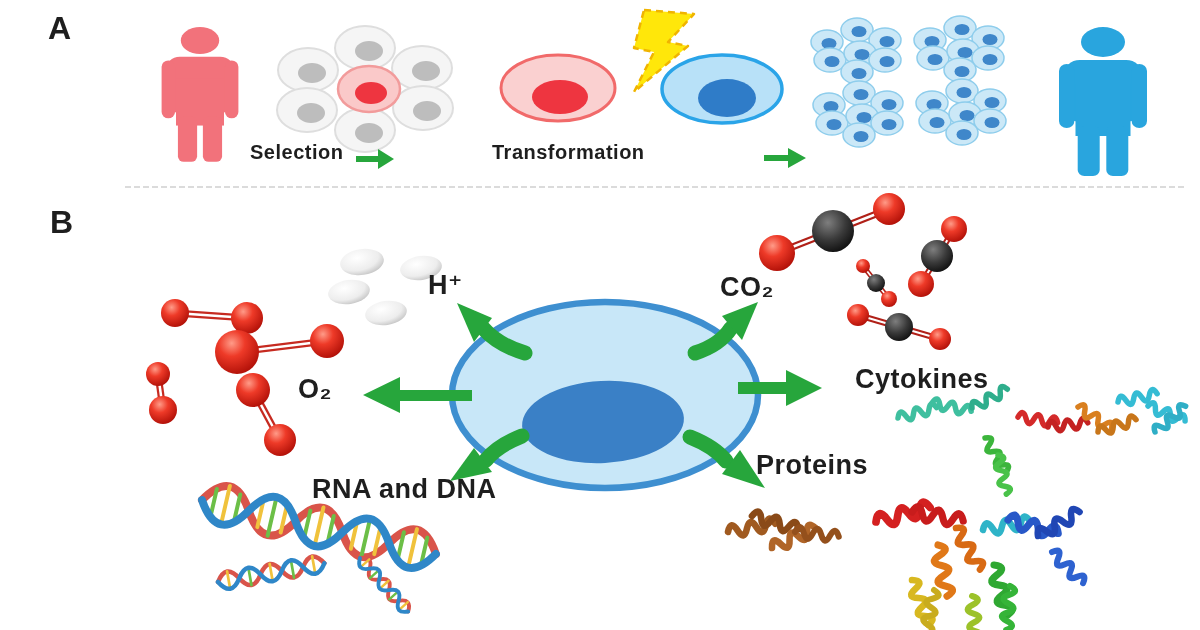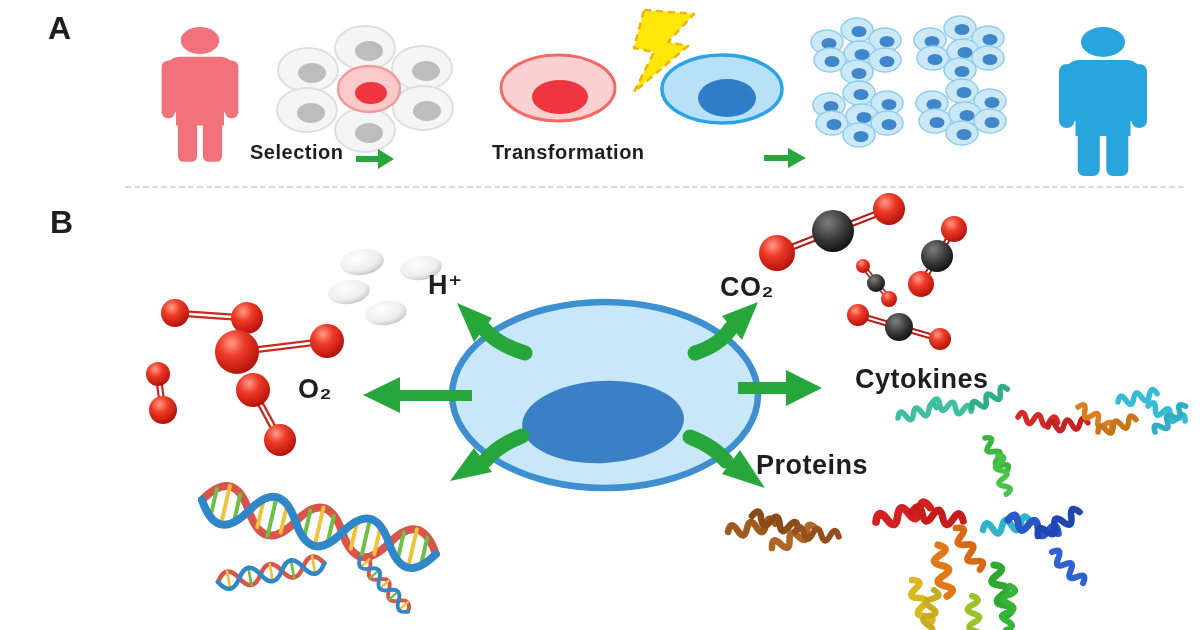--- a/index.html
+++ b/index.html
@@ -307,16 +307,17 @@
   <div class="lbl panel-letter" style="left:50px;top:206px;">B</div>
 
   <div class="lbl mol-label" style="left:428px;top:272px;">H⁺</div>
 
   <div class="lbl mol-label" style="left:720px;top:274px;">CO₂</div>
 
   <div class="lbl mol-label" style="left:298px;top:376px;">O₂</div>
 
   <div class="lbl mol-label" style="left:833px;top:366px;margin-left:22px;">Cytokines</div>
 
+  <div class="lbl mol-label" style="left:312px;top:476px;">RNA and DNA</div>
 
   <div class="lbl mol-label" style="left:756px;top:452px;">Proteins</div>
 
 </div>
 
 </body></html>

